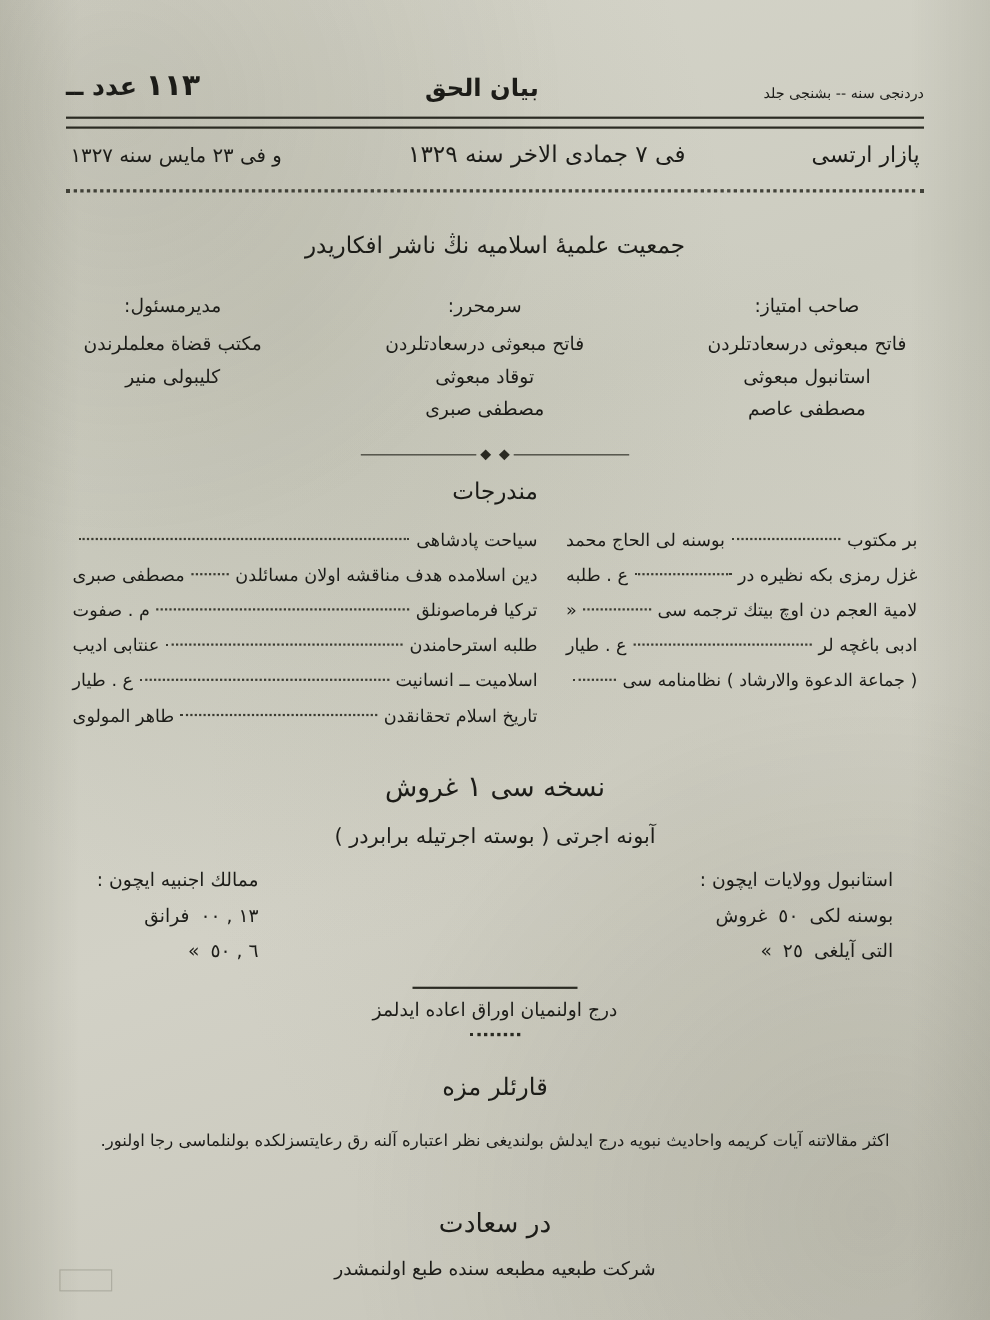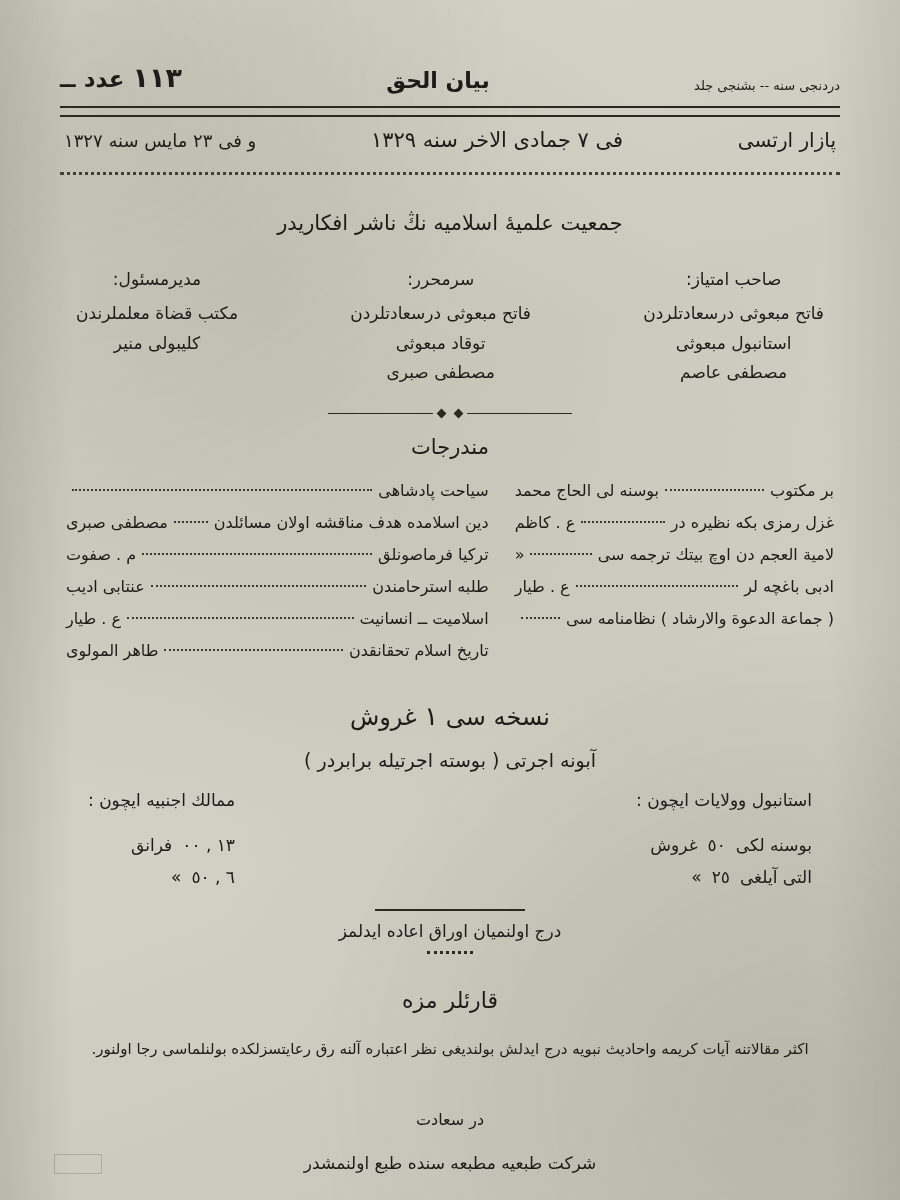--- a/index.html
+++ b/index.html
@@ -196,21 +196,21 @@
   .subs {
     display: flex;
     flex-direction: row;
     justify-content: space-between;
     padding: 0 28px;
   }
   .subs-col {
     font-size: 17px;
     line-height: 1.85;
   }
-  .subs-col .sc-head { margin-bottom: 14px; }
+  .subs-col .sc-head { margin-bottom: 2px; }
   .subs-col .row {
     display: flex;
     flex-direction: row;
     gap: 10px;
     align-items: baseline;
   }
   .subs-col .amt { letter-spacing: 1px; }
 
   .notice {
     text-align: center;
@@ -241,22 +241,22 @@
     font-size: 15px;
     line-height: 1.9;
     padding: 0 10px;
   }
 
   .imprint {
     text-align: center;
     margin-top: 46px;
   }
   .imprint .city {
-    font-size: 16px;
-    margin-bottom: 24px;
+    font-size: 24px;
+    margin-bottom: 18px;
     text-align: center;
   }
   .imprint .press {
     font-size: 17px;
   }
   .stamp {
     position: absolute;
     left: 54px;
     bottom: 26px;
     width: 46px;
@@ -326,21 +326,21 @@
 
       <div class="toc-col">
         <div class="toc-row">
           <span class="t">بر مکتوب</span>
           <span class="leader"></span>
           <span class="a">بوسنه لی الحاج محمد</span>
         </div>
         <div class="toc-row">
           <span class="t">غزل رمزی بكه نظیره در</span>
           <span class="leader"></span>
-          <span class="a">ع . کاظم</span>
+          <span class="a">ع . طلبه</span>
         </div>
         <div class="toc-row">
           <span class="t">لامیة العجم دن اوچ بیتك ترجمه سی</span>
           <span class="leader"></span>
           <span class="a">«</span>
         </div>
         <div class="toc-row">
           <span class="t">ادبی باغچه لر</span>
           <span class="leader"></span>
           <span class="a">ع . طیار</span>

